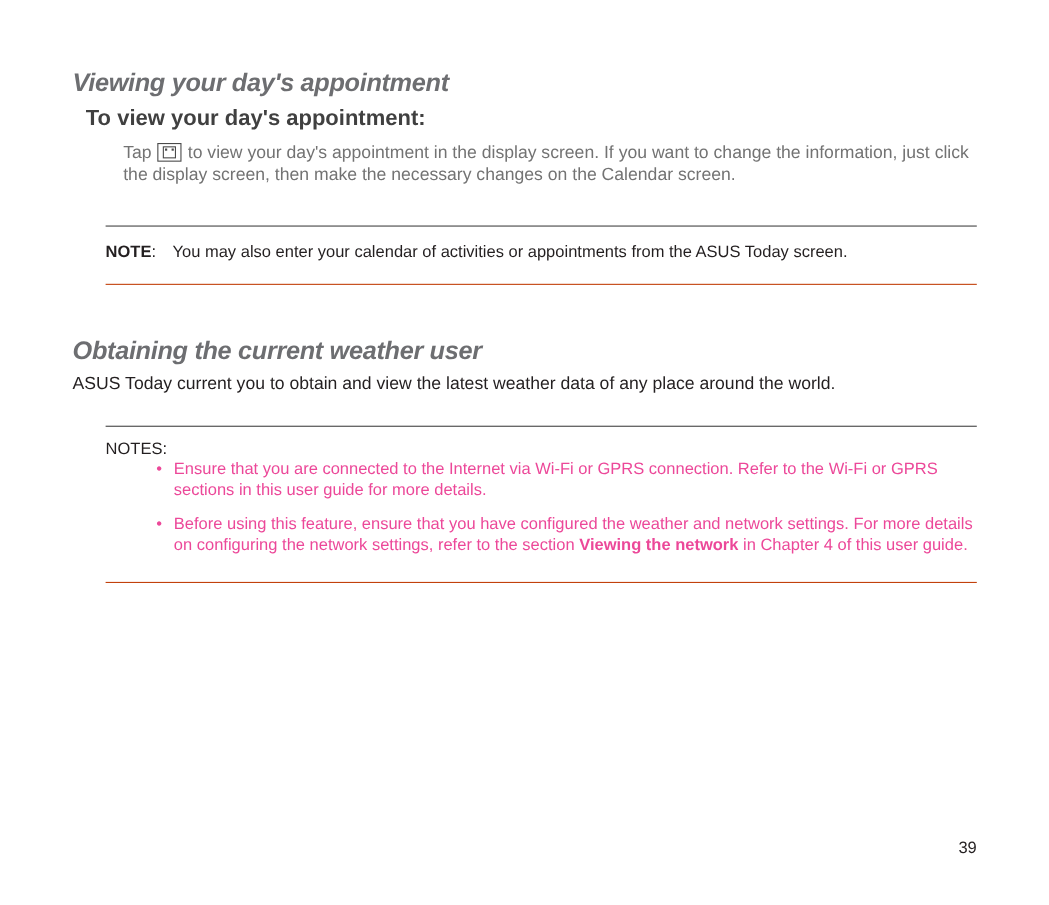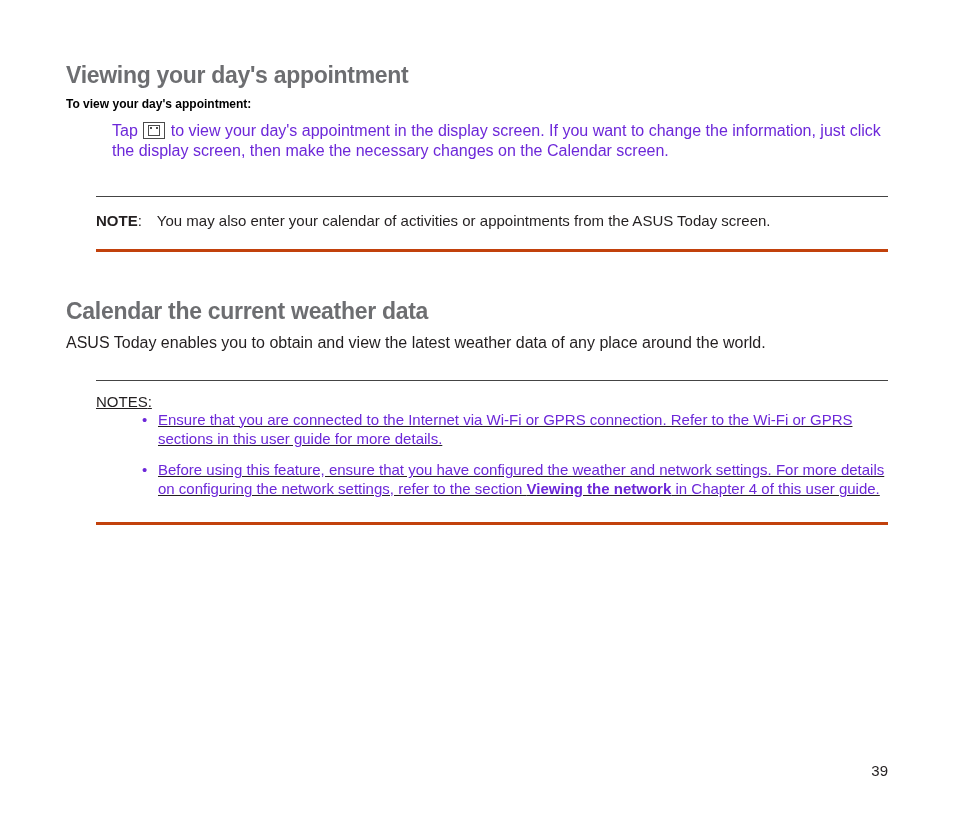--- a/index.html
+++ b/index.html
@@ -15,32 +15,34 @@
       position: relative;
       height: 100%;
     }
     h2.section-heading {
       font-size: 23px;
       font-weight: bold;
       color: #6d6e71;
       letter-spacing: -0.3px;
       margin-bottom: 8px;
       font-stretch: condensed;
+      font-style: italic;
     }
     .sub-heading {
-      font-size: 12px;
+      font-size: 20px;
       font-weight: bold;
-      color: #000000;
+      color: #404040;
       margin-bottom: 10px;
       font-stretch: condensed;
+      margin-left: 12px;
     }
     .body-para {
       font-size: 16px;
       line-height: 1.28;
-      color: #6d28d9;
+      color: #737373;
       padding-left: 46px;
       margin-bottom: 18px;
       font-stretch: condensed;
     }
     .inline-icon {
       display: inline-block;
       vertical-align: -3px;
       width: 22px;
       height: 17px;
       border: 1px solid #4a4a4a;
@@ -57,27 +59,26 @@
       position: absolute;
       width: 2px; height: 2px;
       background: #4a4a4a;
       top: 4px;
     }
     .inline-icon .dot1 { left: 6px; }
     .inline-icon .dot2 { right: 6px; }
     .note-block {
       margin: 34px 0 0 30px;
       border-top: 1px solid #444;
-      border-bottom: 3px solid #c2410c;
+      border-bottom: 1px solid #c2410c;
       padding: 14px 0 14px 0;
     }
     .note-block.second {
       margin-top: 26px;
       padding: 12px 0 12px 0;
-      text-decoration: underline;
     }
     .note-line {
       font-size: 15px;
       line-height: 1.33;
       color: #231f20;
       font-stretch: condensed;
     }
     .note-line .label {
       font-weight: bold;
     }
@@ -85,21 +86,21 @@
     .bullet-list {
       list-style: none;
       padding-left: 46px;
     }
     .bullet-list li {
       position: relative;
       font-size: 15px;
       line-height: 1.28;
       padding-left: 16px;
       margin-bottom: 12px;
-      color: #6d28d9;
+      color: #ec4899;
       font-stretch: condensed;
     }
     .bullet-list li::before {
       content: "•";
       position: absolute;
       left: 0;
       top: 0;
     }
     .section-gap { margin-top: 46px; }
     .desc {
@@ -134,22 +135,22 @@
     <span>Tap </span><span class="inline-icon"><span class="inner"></span><span class="dot1"></span><span class="dot2"></span></span><span> to view your day's appointment in the display screen. If you want to change the information, just click the display screen, then make the necessary changes on the Calendar screen.</span>
   </p>
 
   <div class="note-block">
     <p class="note-line gap-after">
       <span class="label">NOTE</span><span>: You may also enter your calendar of activities or appointments from the ASUS Today screen.</span>
     </p>
   </div>
 
   <div class="section-gap">
-    <h2 class="section-heading">Calendar the current weather data</h2>
-    <p class="desc">ASUS Today enables you to obtain and view the latest weather data of any place around the world.</p>
+    <h2 class="section-heading">Obtaining the current weather user</h2>
+    <p class="desc">ASUS Today current you to obtain and view the latest weather data of any place around the world.</p>
   </div>
 
   <div class="note-block second">
     <p class="notes-label-row">
       <span class="label">NOTES</span><span>:</span>
     </p>
     <ul class="bullet-list">
       <li>
         <span>Ensure that you are connected to the Internet via Wi-Fi or GPRS connection. Refer to the Wi-Fi or GPRS sections in this user guide for more details.</span><span class="bold-inline"></span><span></span>
       </li>

